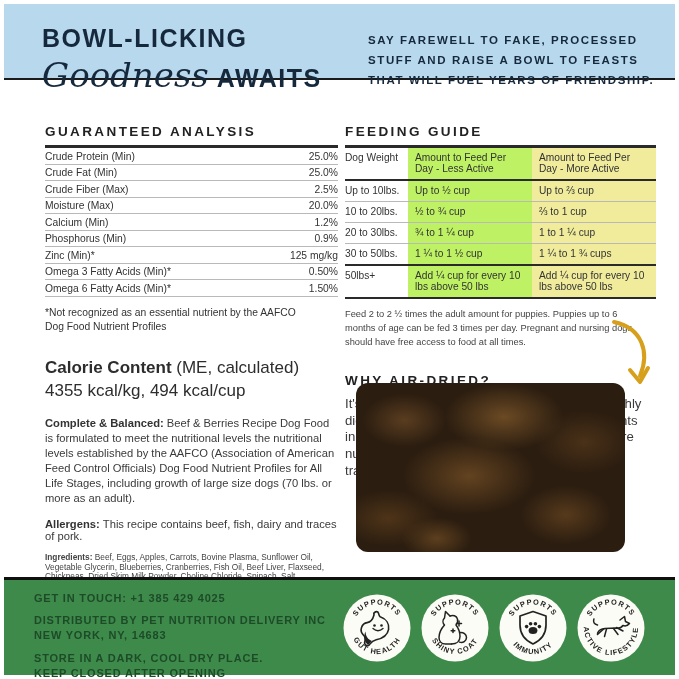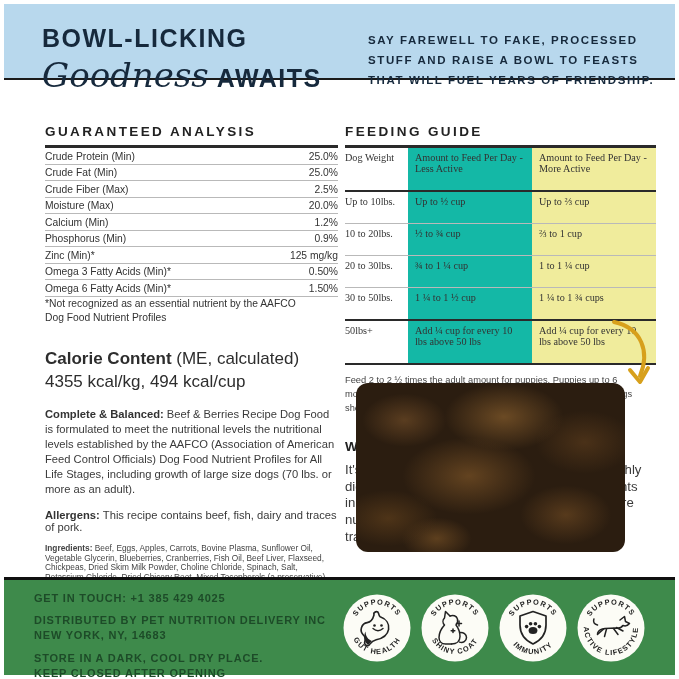--- a/index.html
+++ b/index.html
@@ -19,44 +19,44 @@
 
   
   .sec-head { font-size:13.5px; font-weight:700; letter-spacing:2.4px; color:#222; }
 
   
   .col-left { position:absolute; left:45px; top:124px; width:293px; }
   .ga-table { margin-top:6px; border-top:3px solid #2a2a2a; }
   .ga-row { display:flex; justify-content:space-between; align-items:flex-end;
             padding:2.5px 0 2px 0; border-bottom:1px solid #b9b9b9;
             font-size:10.3px; color:#333; }
-  .ga-footnote { font-size:10.3px; line-height:1.45; color:#333; width:270px; }
+  .ga-footnote { margin-top:9px; font-size:10.3px; line-height:1.45; color:#333; width:270px; }
   .calorie { margin-top:22px; font-size:17px; color:#2d2d2d; line-height:1.35; }
   .calorie b { font-weight:700; }
   .cb { margin-top:13px; font-size:11.2px; line-height:1.33; color:#3a3a3a; }
   .cb b, .al b { font-weight:700; color:#333; }
   .al { margin-top:12px; font-size:11.2px; color:#3a3a3a; }
   .ing { margin-top:11px; font-size:8.3px; line-height:1.2; color:#444; width:293px; }
   .ing b { font-weight:700; }
 
   
   .col-right { position:absolute; left:345px; top:124px; width:311px; }
   .fg-table { margin-top:6px; border-top:3px solid #2a2a2a; border-bottom:2px solid #2a2a2a;
               width:311px; border-collapse:collapse; table-layout:fixed; }
   .fg-table th, .fg-table td { font-size:10.2px; color:#333; text-align:left;
-              vertical-align:top; padding:4px 6px 16px 7px; font-weight:400;font-family:Liberation Serif, serif; }
+              vertical-align:top; padding:4px 6px 5px 7px; font-weight:400; }
   .fg-table col.c0 { width:63px; }
   .fg-table col.c1 { width:124px; }
   .fg-table col.c2 { width:124px; }
   .fg-table th { border-bottom:2px solid #2a2a2a; }
   .fg-table td { border-bottom:1px solid #b9b9b9; }
   .fg-table tr.last-sep td { border-bottom:2px solid #2a2a2a; }
   .fg-table tr.last td { border-bottom:none; }
   .fg-table .w { padding-left:0; }
-  .blue { background:#14b8a6;margin-top:20px; }
+  .blue { background:#bef264;margin-top:20px; }
   .yellow { background:#f0ec9c; }
   .fg-footnote { margin-top:9px; font-size:9.3px; line-height:1.5; color:#444; width:300px; }
 
   
   .wad { margin-top:23px; }
   .wad-text { margin-top:8px; font-size:13.2px; line-height:1.27; color:#3a3a3a; width:302px; }
   .arrow-wrap { position:absolute; left:608px; top:316px; width:52px; height:74px; }
 
   
   .photo { position:absolute; left:356px; top:383px; width:269px; height:169px;

